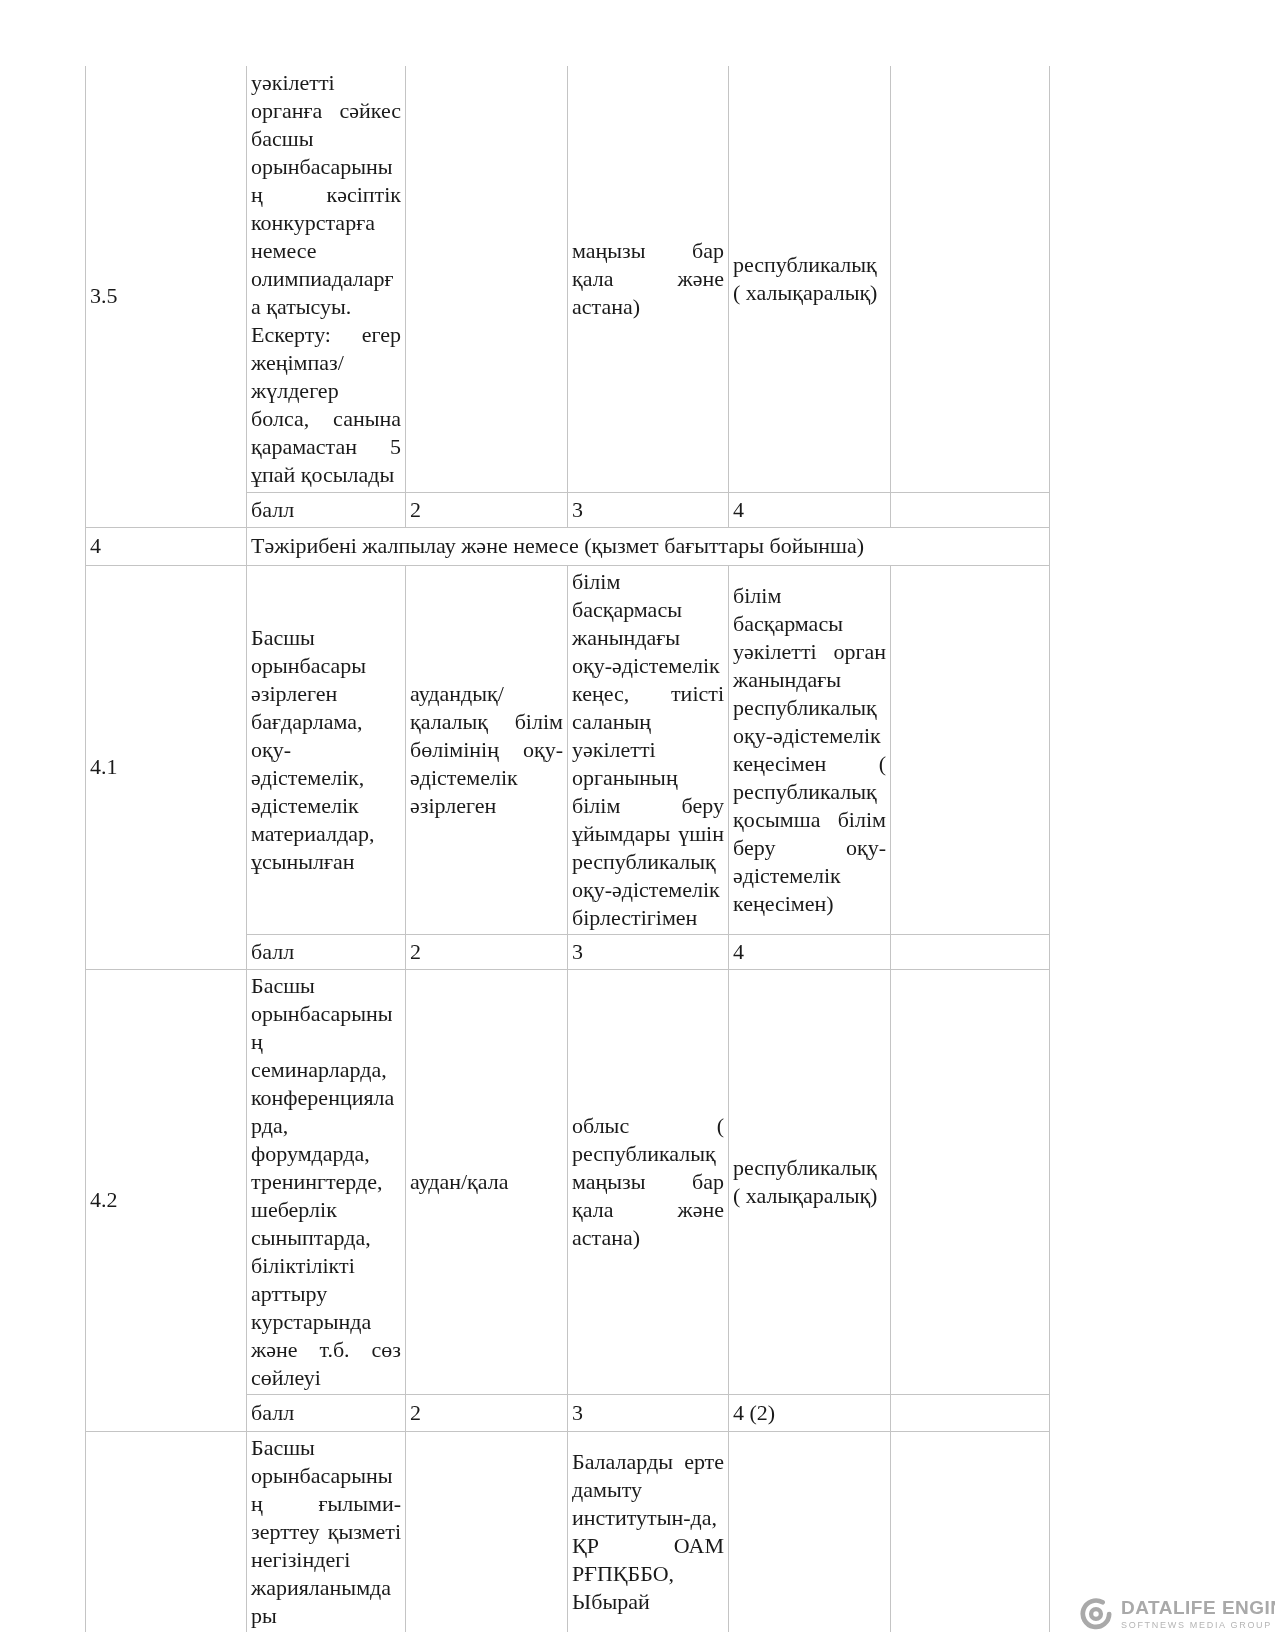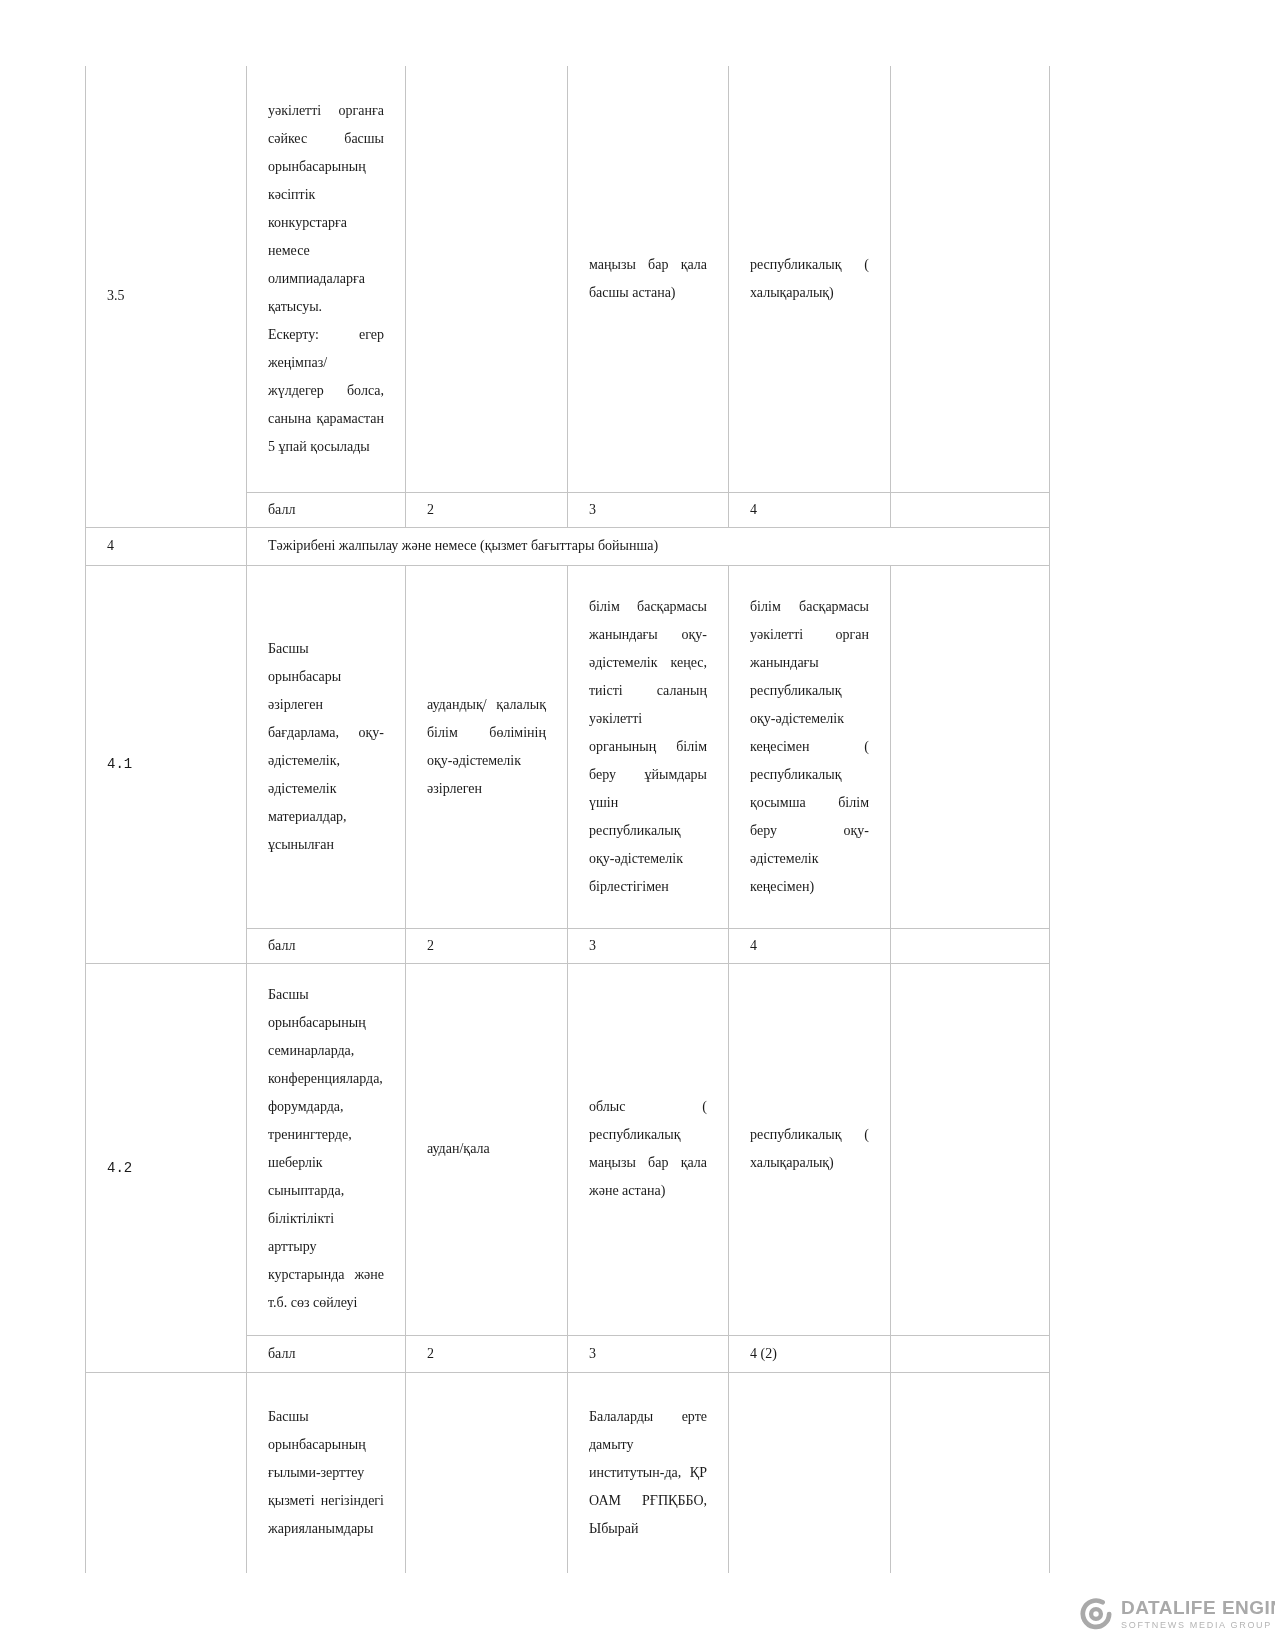--- a/index.html
+++ b/index.html
@@ -7,31 +7,31 @@
     position:relative; width:1275px; height:1650px;
     background:#ffffff; overflow:hidden;
     font-family:"Liberation Serif", serif; color:#1a1a1a;
   }
   table.doc {
     position:absolute; left:85px; top:66px; width:964px;
     border-collapse:collapse; table-layout:fixed;
   }
   table.doc td {
     border:1px solid #c4c4c4;
-    padding:2px 21px;
-    font-size:14px; line-height:28px;
+    padding:2px 4px;
+    font-size:22px; line-height:28px;
     vertical-align:middle;
     overflow:hidden; overflow-wrap:break-word;
     word-wrap:break-word;
   }
   tr.top-cut > td { border-top:none; }
   tr.bottom-cut > td { border-bottom:none; }
   td.just { text-align:justify; }
   td.v-top { vertical-align:top; }
-  td.num { vertical-align:middle;font-family:Liberation Mono, monospace; }
+  td.num { vertical-align:middle; }
   td.num-top { vertical-align:top; padding-top:4px; }
   td.inst-pad { padding-top:18px; }
   tr.r-35   { height:426px; }
   tr.r-ball { height:35px; }
   tr.r-sect { height:38px; }
   tr.r-41   { height:363px; }
   tr.r-42   { height:372px; }
   tr.r-ball2{ height:37px; }
   tr.r-last { height:201px;font-family:Liberation Serif, serif; }
   .para { margin:0; }
@@ -68,21 +68,21 @@
     </colgroup>
 
     <tbody>
         <tr class="r-35 top-cut">
       <td class="num-top" rowspan="2">3.5</td>
       <td class="just v-top">
         <p class="para">уәкілетті органға сәйкес басшы орынбасарының кәсіптік конкурстарға немесе олимпиадаларға қатысуы.</p>
         <p class="para">Ескерту: егер жеңімпаз/ жүлдегер болса, санына қарамастан 5 ұпай қосылады</p>
       </td>
       <td class="just v-top"></td>
-      <td class="just v-top">маңызы бар қала басшы астана)</td>
+      <td class="just v-top">маңызы бар қала және астана)</td>
       <td class="just v-top">республикалық ( халықаралық)</td>
       <td></td>
     </tr>
     <tr class="r-ball">
       <td>балл</td>
       <td>2</td>
       <td>3</td>
       <td>4</td>
       <td></td>
     </tr>

